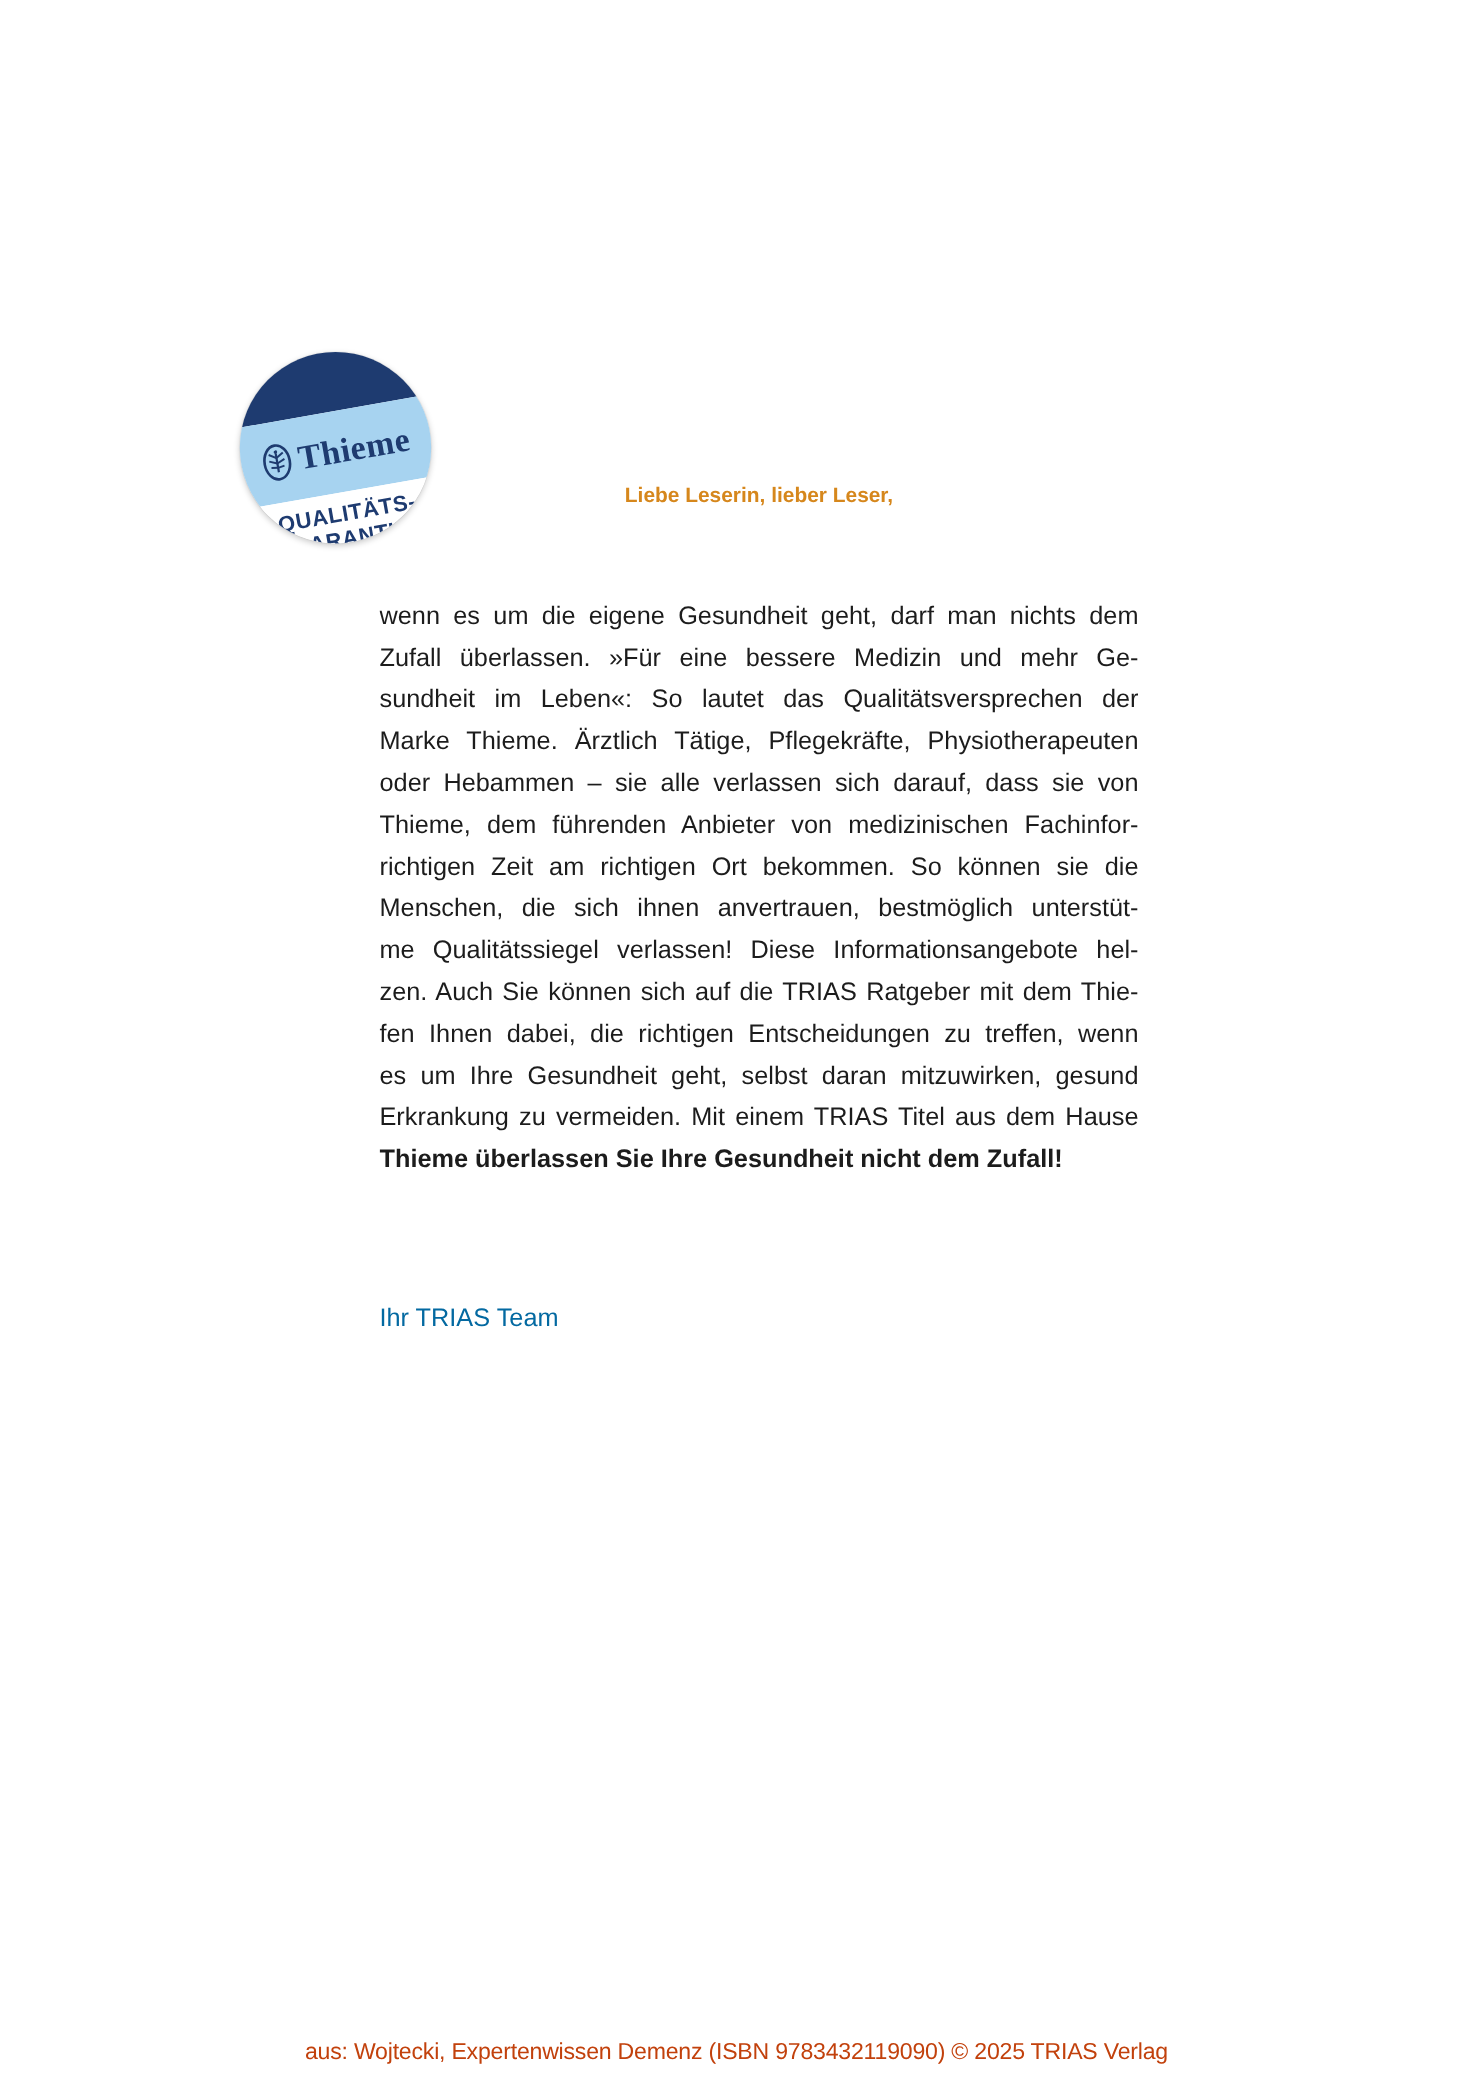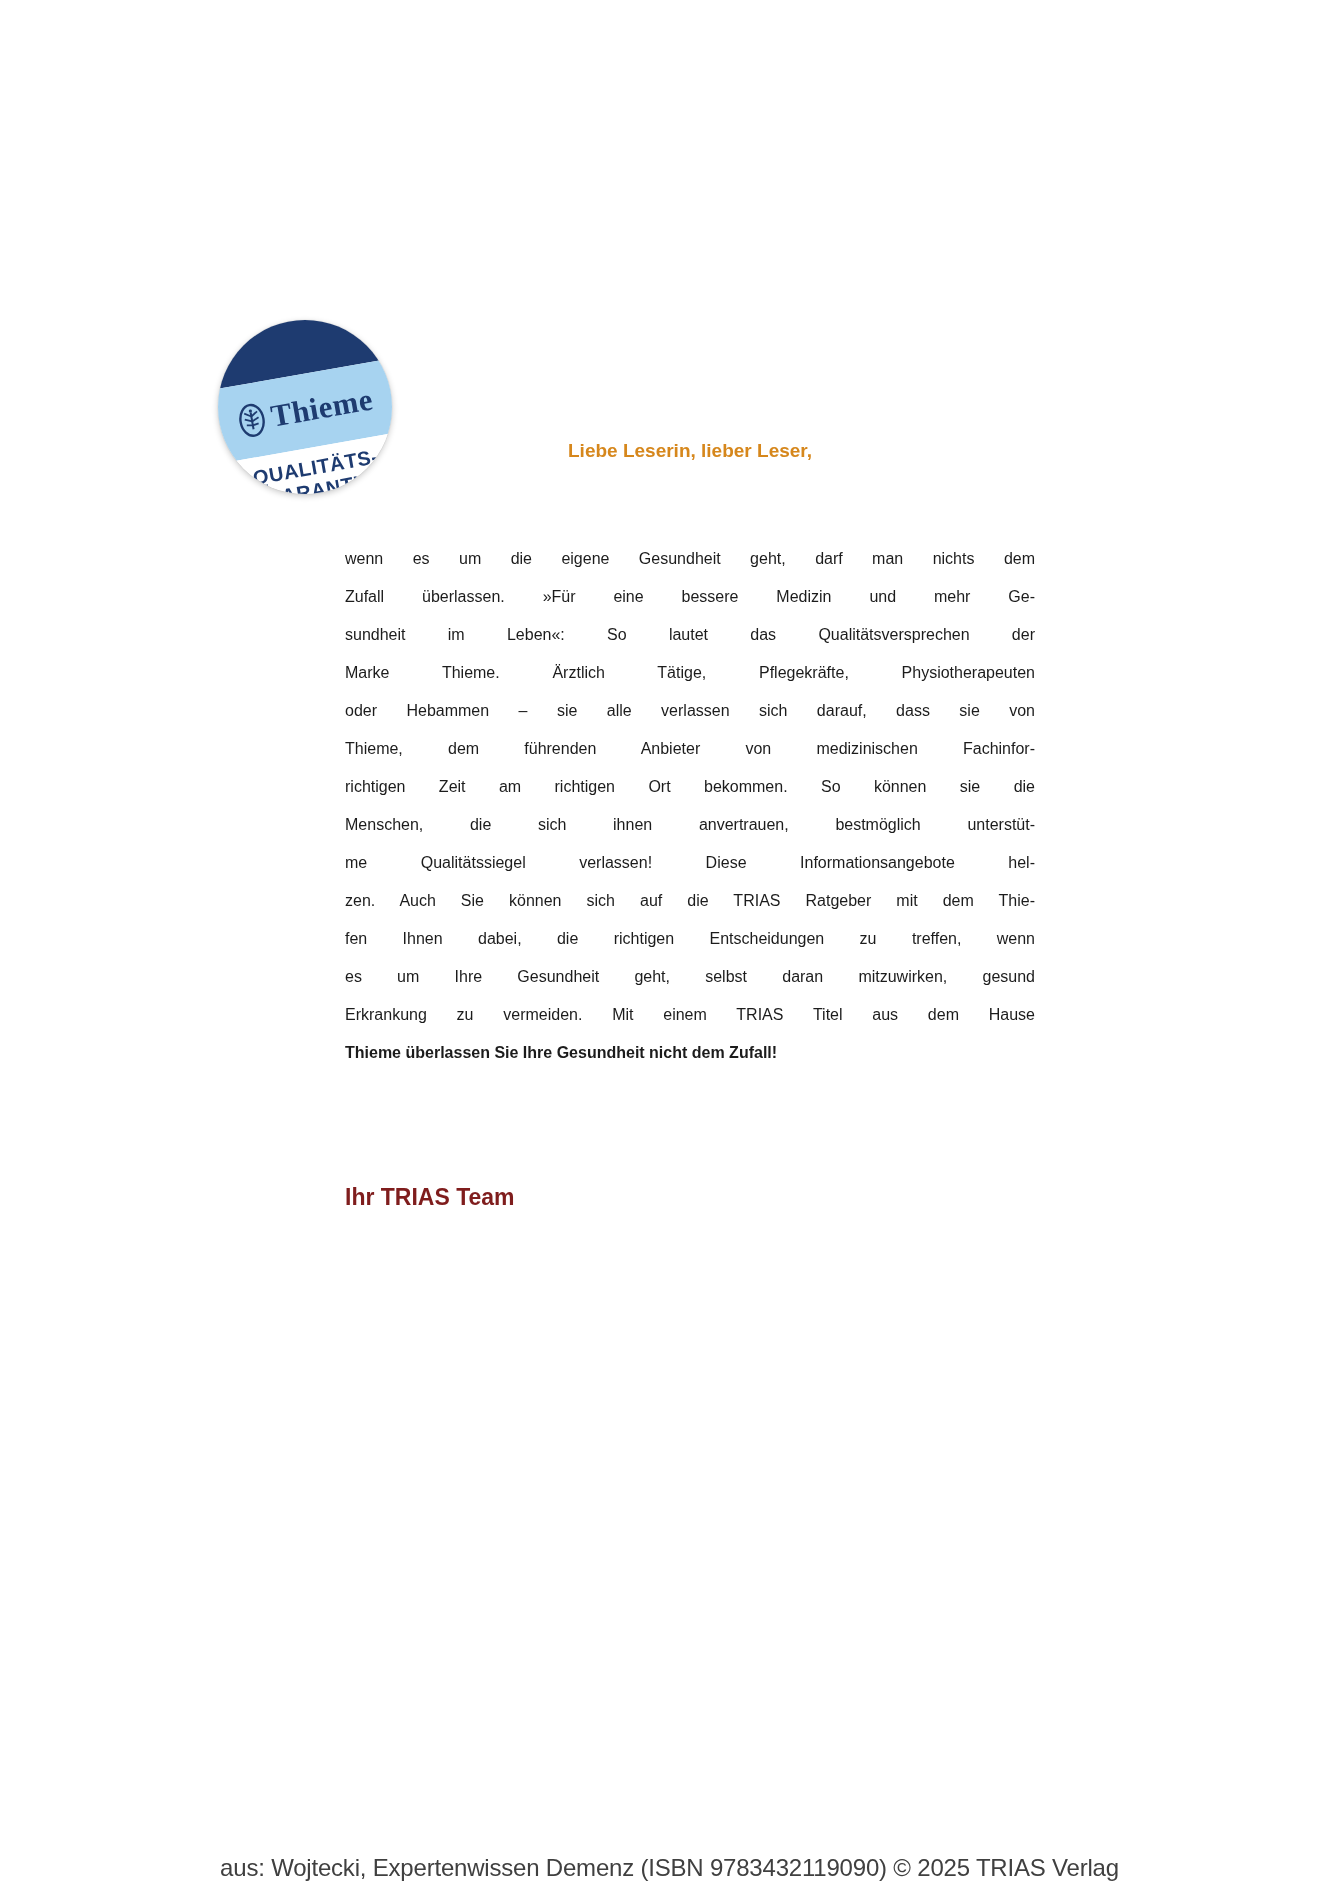--- a/index.html
+++ b/index.html
@@ -73,21 +73,21 @@
     font-weight: bold;
     color: #D6871C;
   }
 
   
   .body-text {
     position: absolute;
     left: 345px;
     top: 540px;
     width: 690px;
-    font-size: 16px;
+    font-size: 23px;
     line-height: 38px;
     color: #1c1c1c;
   }
   .line {
     text-align: justify;
     text-align-last: justify;
     white-space: normal;
     height: 38px;
     overflow: hidden;
   }
@@ -95,33 +95,32 @@
     text-align: left;
     text-align-last: left;
     height: 38px;
     font-weight: bold;
   }
   .signature {
     position: absolute;
     left: 345px;
     top: 1184px;
     font-size: 23px;
-    color: #7f1d1d;
-    font-weight: bold;
+    color: #0369a1;
   }
 
   
   .footer {
     position: absolute;
     left: 0;
     top: 1854px;
     width: 1339px;
     text-align: center;
-    font-size: 24px;
-    color: #404040;
+    font-size: 21px;
+    color: #c2410c;
     letter-spacing: -0.2px;
   }
 </style>
 </head>
 <body>
 
 <div class="page">
 
   <div class="badge">
     <div class="badge-rotor">

